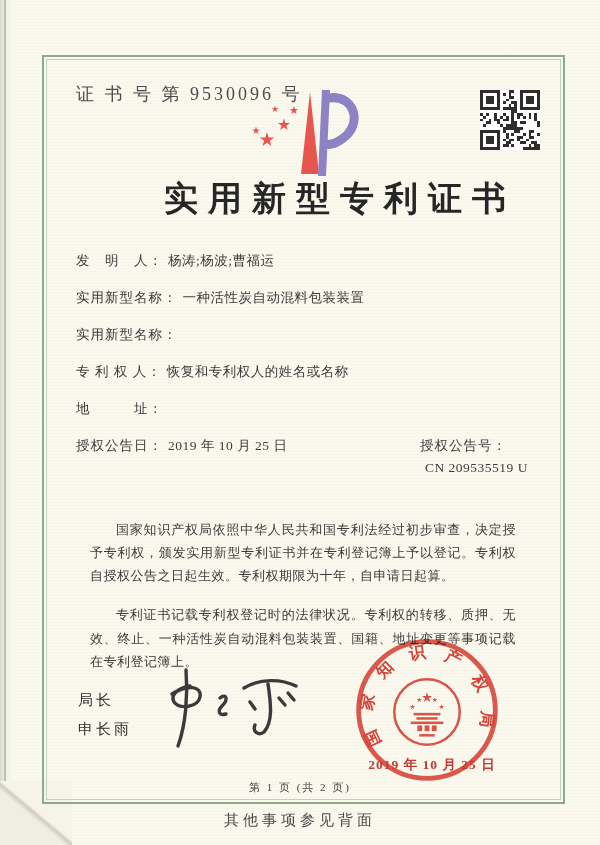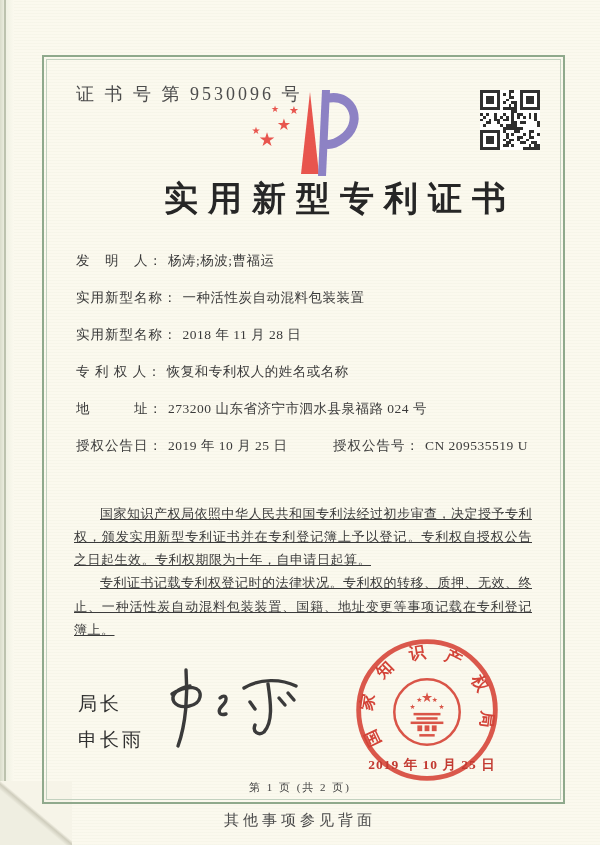--- a/index.html
+++ b/index.html
@@ -19,25 +19,25 @@
   .frame::after{content:"";position:absolute;inset:2px;border:1px solid #c2d1bf;pointer-events:none;}
   .cert-no{position:absolute;left:76px;top:82px;font-size:18px;letter-spacing:3px;color:#4c4c4c;}
   .logo{position:absolute;left:248px;top:82px;width:118px;height:100px;}
   .qr{position:absolute;left:480px;top:90px;width:60px;height:60px;}
   .title{position:absolute;top:176px;left:0;width:100%;text-align:center;
     font-size:34px;font-weight:bold;letter-spacing:10px;color:#262626;margin:0;padding-left:40px;}
   .fields{position:absolute;left:76px;top:250px;width:452px;font-size:13.5px;}
   .fields .row{display:flex;margin-bottom:15px;line-height:22px;}
   .lbl{flex:0 0 auto;letter-spacing:1px;white-space:pre;}
   .val{margin-left:5px;letter-spacing:0.5px;}
-  .row-grant .pair2{margin-left:auto;display:flex;}
+  .row-grant .pair2{margin-left:auto;display:flex;flex-direction:column;}
   .paras{position:absolute;left:74px;top:502px;width:458px;font-size:13px;
     line-height:1.78;text-align:justify;letter-spacing:0.5px;}
-  .paras p{margin:0;text-indent:2em;text-decoration:underline;}
-  .signer{position:absolute;left:78px;top:686px;font-size:19px;line-height:1.9;letter-spacing:3px;color:#2f2f2f;}
+  .paras p{margin:16px;text-indent:2em;}
+  .signer{position:absolute;left:78px;top:686px;font-size:15px;line-height:1.9;letter-spacing:3px;color:#2f2f2f;}
   .signature{position:absolute;left:148px;top:664px;width:175px;height:92px;}
   .seal{position:absolute;left:350px;top:633px;width:154px;height:154px;mix-blend-mode:multiply;}
   .seal-date{position:absolute;left:346px;top:756px;width:172px;text-align:center;
     color:#c23a31;font-size:13.5px;font-weight:bold;letter-spacing:1px;}
   .page-info{position:absolute;top:780px;left:0;width:100%;text-align:center;
     font-size:11px;letter-spacing:2px;color:#444;}
   .footer-note{position:absolute;top:811px;left:0;width:100%;text-align:center;
     font-size:15px;letter-spacing:4px;color:#4a4a4a;}
 </style>
 </head>
@@ -187,29 +187,27 @@
     <div class="row">
       <span class="lbl">发　明　人：</span>
       <span class="val">杨涛;杨波;曹福运</span>
     </div>
     <div class="row">
       <span class="lbl">实用新型名称：</span>
       <span class="val">一种活性炭自动混料包装装置</span>
     </div>
     <div class="row">
       <span class="lbl">实用新型名称：</span>
-      <span class="val">2018 年 11 月 28 日</span>
     </div>
     <div class="row">
       <span class="lbl">专 利 权 人：</span>
       <span class="val">恢复和专利权人的姓名或名称</span>
     </div>
     <div class="row">
       <span class="lbl">地　　　址：</span>
-      <span class="val">273200 山东省济宁市泗水县泉福路 024 号</span>
     </div>
     <div class="row row-grant">
       <span class="lbl">授权公告日：</span>
       <span class="val">2019 年 10 月 25 日</span>
       <span class="pair2">
         <span class="lbl">授权公告号：</span>
         <span class="val">CN 209535519 U</span>
       </span>
     </div>
   </div>

